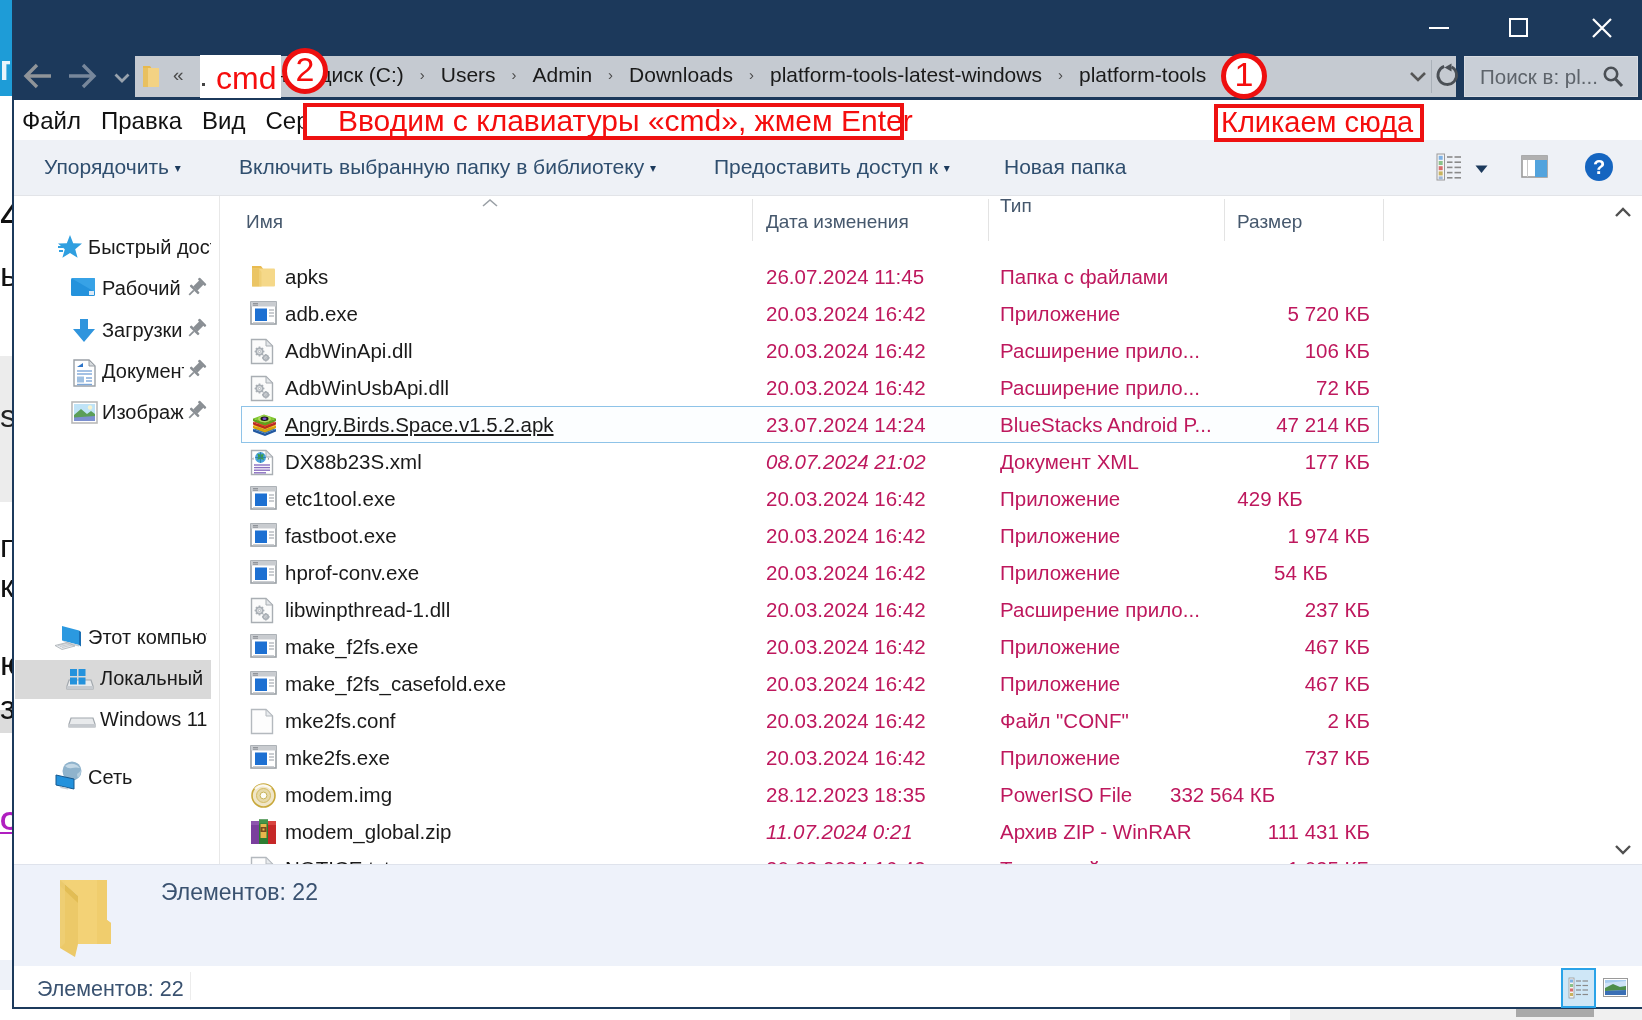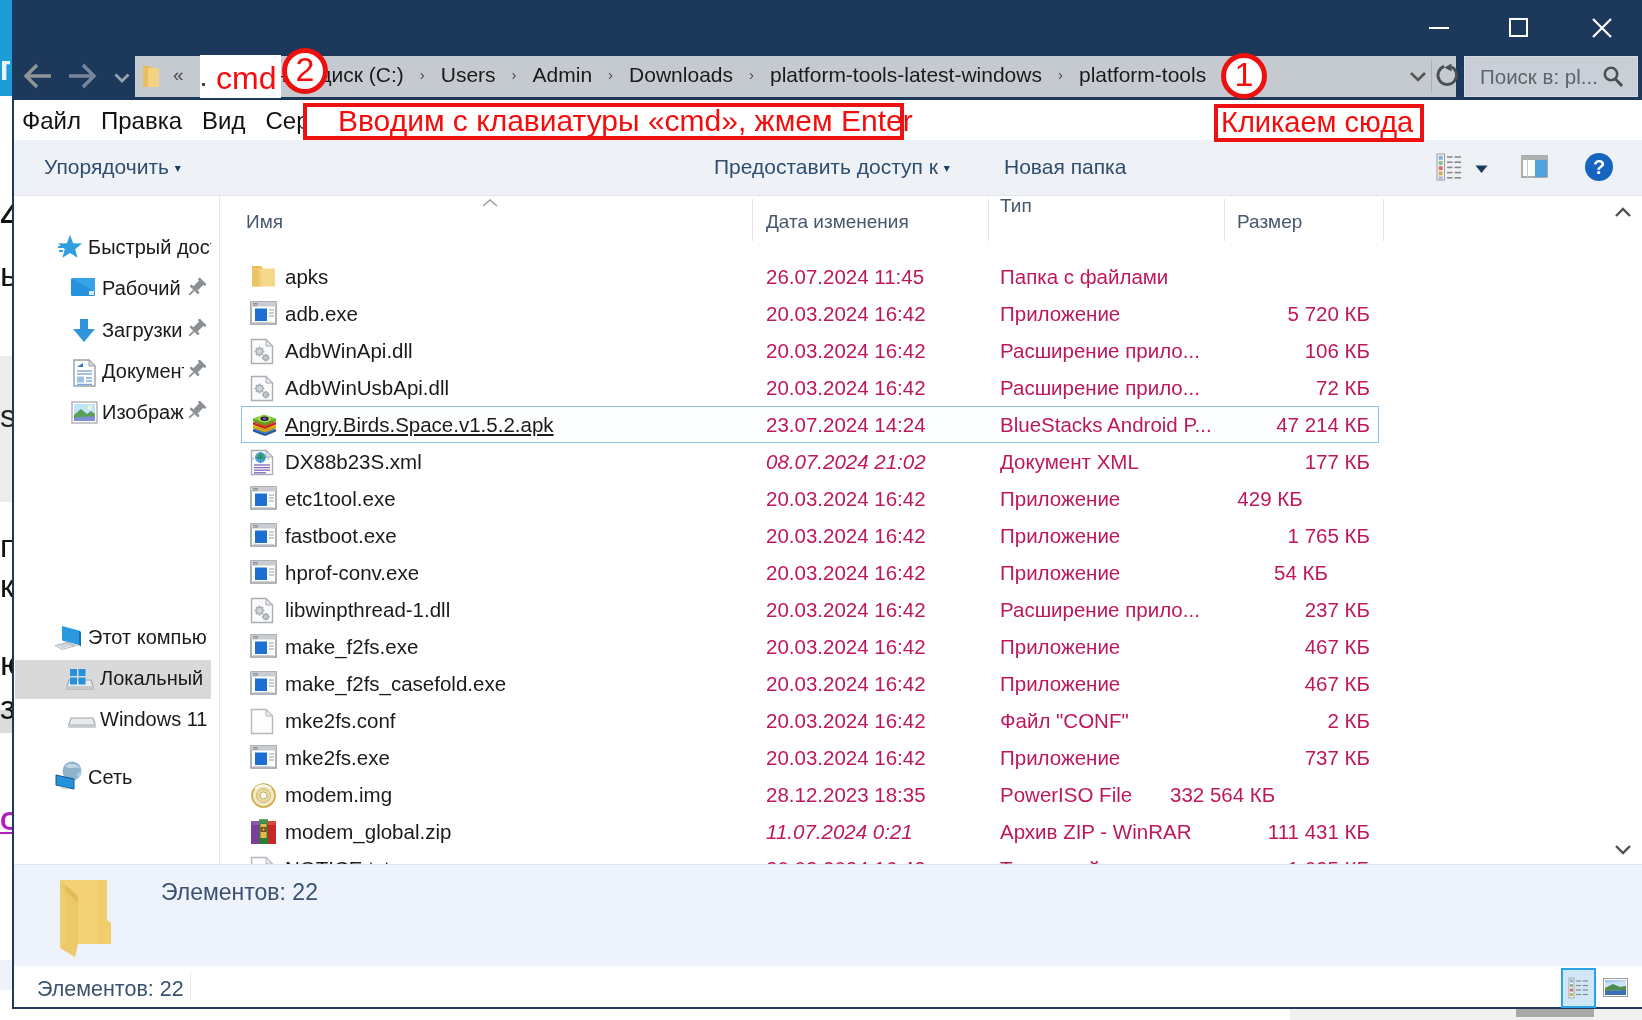--- a/index.html
+++ b/index.html
@@ -86,20 +86,21 @@
   <svg class="abs" style="left:1600px;top:64px;" width="26" height="26" viewBox="0 0 26 26">
       <circle cx="11" cy="10" r="6.2" fill="none" stroke="#4a4f55" stroke-width="2.6"></circle>
       <line x1="15.5" y1="15" x2="22" y2="22" stroke="#4a4f55" stroke-width="3"></line>
     </svg>
 
   <div class="abs" style="left:14px;top:100px;width:1628px;height:40px;background:#fff;"></div>
   <div class="abs" style="left:22px;top:107px;color:#111;font-size:24px;">Файл&nbsp;&nbsp;&nbsp;Правка&nbsp;&nbsp;&nbsp;Вид&nbsp;&nbsp;&nbsp;Сервис</div>
 
   <div class="abs" style="left:14px;top:140px;width:1628px;height:56px;background:#eef1f6;border-bottom:1px solid #e2e4e8;"></div>
   <div class="abs tbt" style="left:44px;top:155px;">Упорядочить <span class="car">▾</span></div>
+  <div class="abs tbt" style="left:239px;top:155px;">Включить выбранную папку в библиотеку <span class="car">▾</span></div>
   <div class="abs tbt" style="left:714px;top:155px;">Предоставить доступ к <span class="car">▾</span></div>
   <div class="abs tbt" style="left:1004px;top:155px;">Новая папка</div>
   <svg class="abs" style="left:1436px;top:153px;" width="26" height="28" viewBox="0 0 26 28">
     <rect x="1" y="1" width="7.5" height="26" fill="#f5f5f5" stroke="#999" stroke-width="1"></rect>
     <rect x="2.7" y="2.8" width="4" height="4" fill="#7fb2e5"></rect>
       <rect x="2.7" y="8" width="4" height="4" fill="#8ac28a"></rect>
       <rect x="2.7" y="13.2" width="4" height="4" fill="#d96d6d"></rect>
       <rect x="2.7" y="18.4" width="4" height="4" fill="#c9b35e"></rect>
       <rect x="2.7" y="23.4" width="4" height="3" fill="#9fb7d8"></rect>
     <g stroke="#8a8a8a" stroke-width="1.6">
@@ -403,21 +404,21 @@
       <g stroke="#b9bdc2" stroke-width="1.5">
         <line x1="19" y1="9" x2="24" y2="9"></line>
         <line x1="19" y1="12" x2="24" y2="12"></line>
         <line x1="19" y1="15" x2="24" y2="15"></line>
         <line x1="3" y1="22" x2="24" y2="22"></line>
       </g>
     </svg>
   <div class="abs fn" style="left:285px;top:524px;">fastboot.exe</div>
   <div class="abs fm" style="left:766px;top:524px;">20.03.2024 16:42</div>
   <div class="abs fm" style="left:1000px;top:524px;">Приложение</div>
-  <div class="abs fm" style="left:1170px;top:524px;width:200px;text-align:right;">1 765 КБ</div>
+  <div class="abs fm" style="left:1170px;top:524px;width:200px;text-align:right;">1 974 КБ</div>
 <svg class="abs" style="left:250px;top:560px;" width="27" height="24" viewBox="0 0 27 24"> 
       <rect x="1" y="1" width="25" height="22" fill="#fff" stroke="#9aa0a6" stroke-width="1.6"></rect> 
       <rect x="1" y="1" width="25" height="4.5" fill="#c9ccd0"></rect> 
       <g stroke="#8a8f94" stroke-width="1">
         <line x1="3" y1="2.6" x2="8" y2="2.6"></line>
         <line x1="3" y1="4.2" x2="8" y2="4.2"></line>
       </g> 
       <rect x="5" y="7.5" width="12" height="12.5" fill="#1d70d2"></rect> 
       <g stroke="#b9bdc2" stroke-width="1.5">
         <line x1="19" y1="9" x2="24" y2="9"></line>

